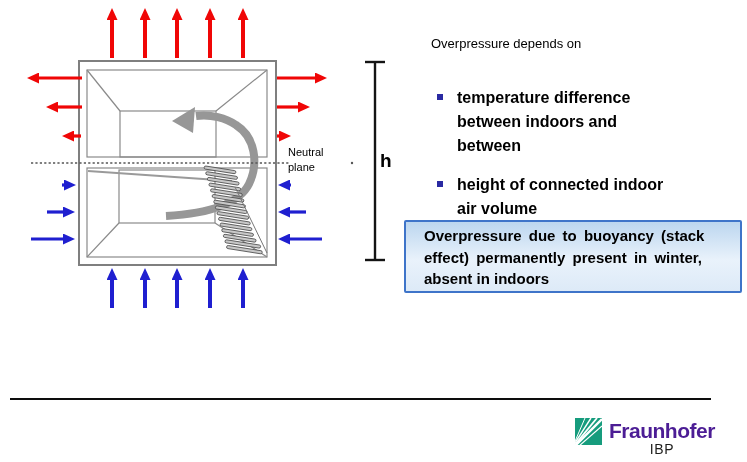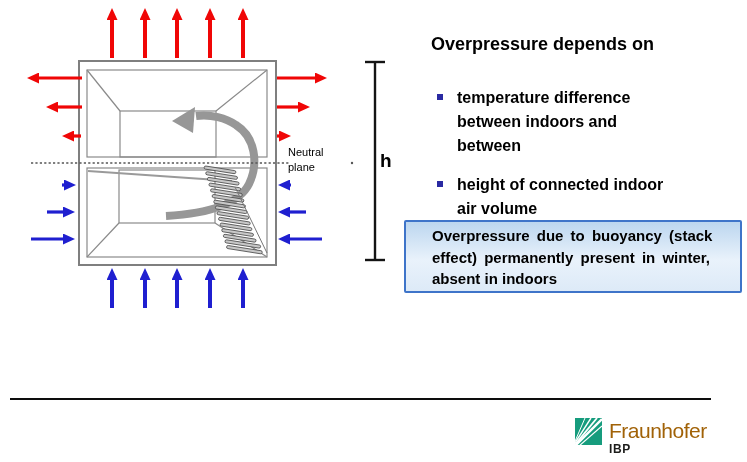--- a/index.html
+++ b/index.html
@@ -1,37 +1,37 @@
 <!DOCTYPE html>
 <html><head>
 <meta charset="utf-8">
 <style>
   html,body{margin:0;padding:0;background:#fff;}
   .slide{position:relative;width:747px;height:462px;background:#ffffff;overflow:hidden;
          font-family:"Liberation Sans",sans-serif;color:#000;}
   .diagram-svg{position:absolute;left:0;top:0;}
   
   .content{position:absolute;left:431px;top:33px;width:300px;}
-  .heading{font-size:18px;font-weight:bold;line-height:22px;}
+  .heading{font-size:13px;font-weight:normal;line-height:22px;}
   .bullets{margin-top:31px;}
   .bullet-item{display:flex;margin-bottom:15px;}
   .bullet-square{width:6px;height:6px;background:#2a2aa2;margin:8px 14px 0 6px;flex:none;}
   .bullet-text{font-size:16px;font-weight:bold;line-height:24px;}
   
   .callout{position:absolute;left:404px;top:220px;width:338px;height:73px;box-sizing:border-box;
-           border:2px solid #3e74c9;border-radius:2px;padding:3px 26px 4px;
+           border:2px solid #3e74c9;border-radius:2px;padding:3px 18px 4px;
            background:linear-gradient(180deg,#bcd6ef 0%,#e9f2fb 55%,#ddeaf7 100%);}
   .callout .line{font-size:15px;font-weight:bold;line-height:21.5px;white-space:nowrap;}
   .callout .line:nth-child(-n+2){word-spacing:3px;}
   
   .footer-line{position:absolute;left:10px;top:398px;width:701px;height:2px;background:#0d0d0d;}
   .logo{position:absolute;left:575px;top:418px;display:flex;align-items:flex-start;}
   .logo-textcol{margin-left:7px;}
-  .logo-word{font-size:21px;font-weight:normal;letter-spacing:-0.5px;color:#a16207;line-height:26px;}
-  .logo-sub{font-size:12px;font-weight:bold;letter-spacing:0.6px;color:#1d1d1b;text-align:left;line-height:11px;}
+  .logo-word{font-size:21px;font-weight:bold;letter-spacing:-0.5px;color:#4c1d95;line-height:26px;}
+  .logo-sub{font-size:14px;font-weight:normal;letter-spacing:0.6px;color:#1d1d1b;text-align:center;line-height:11px;}
   svg text{font-family:"Liberation Sans",sans-serif;}
 </style>
 </head>
 <body>
 
 <div class="slide">
 
   <svg class="diagram-svg" width="400" height="330" viewBox="0 0 400 330">
     <defs>
       <marker id="ah-red" markerUnits="userSpaceOnUse" markerWidth="12" markerHeight="11" refX="1" refY="5.5" orient="auto">

